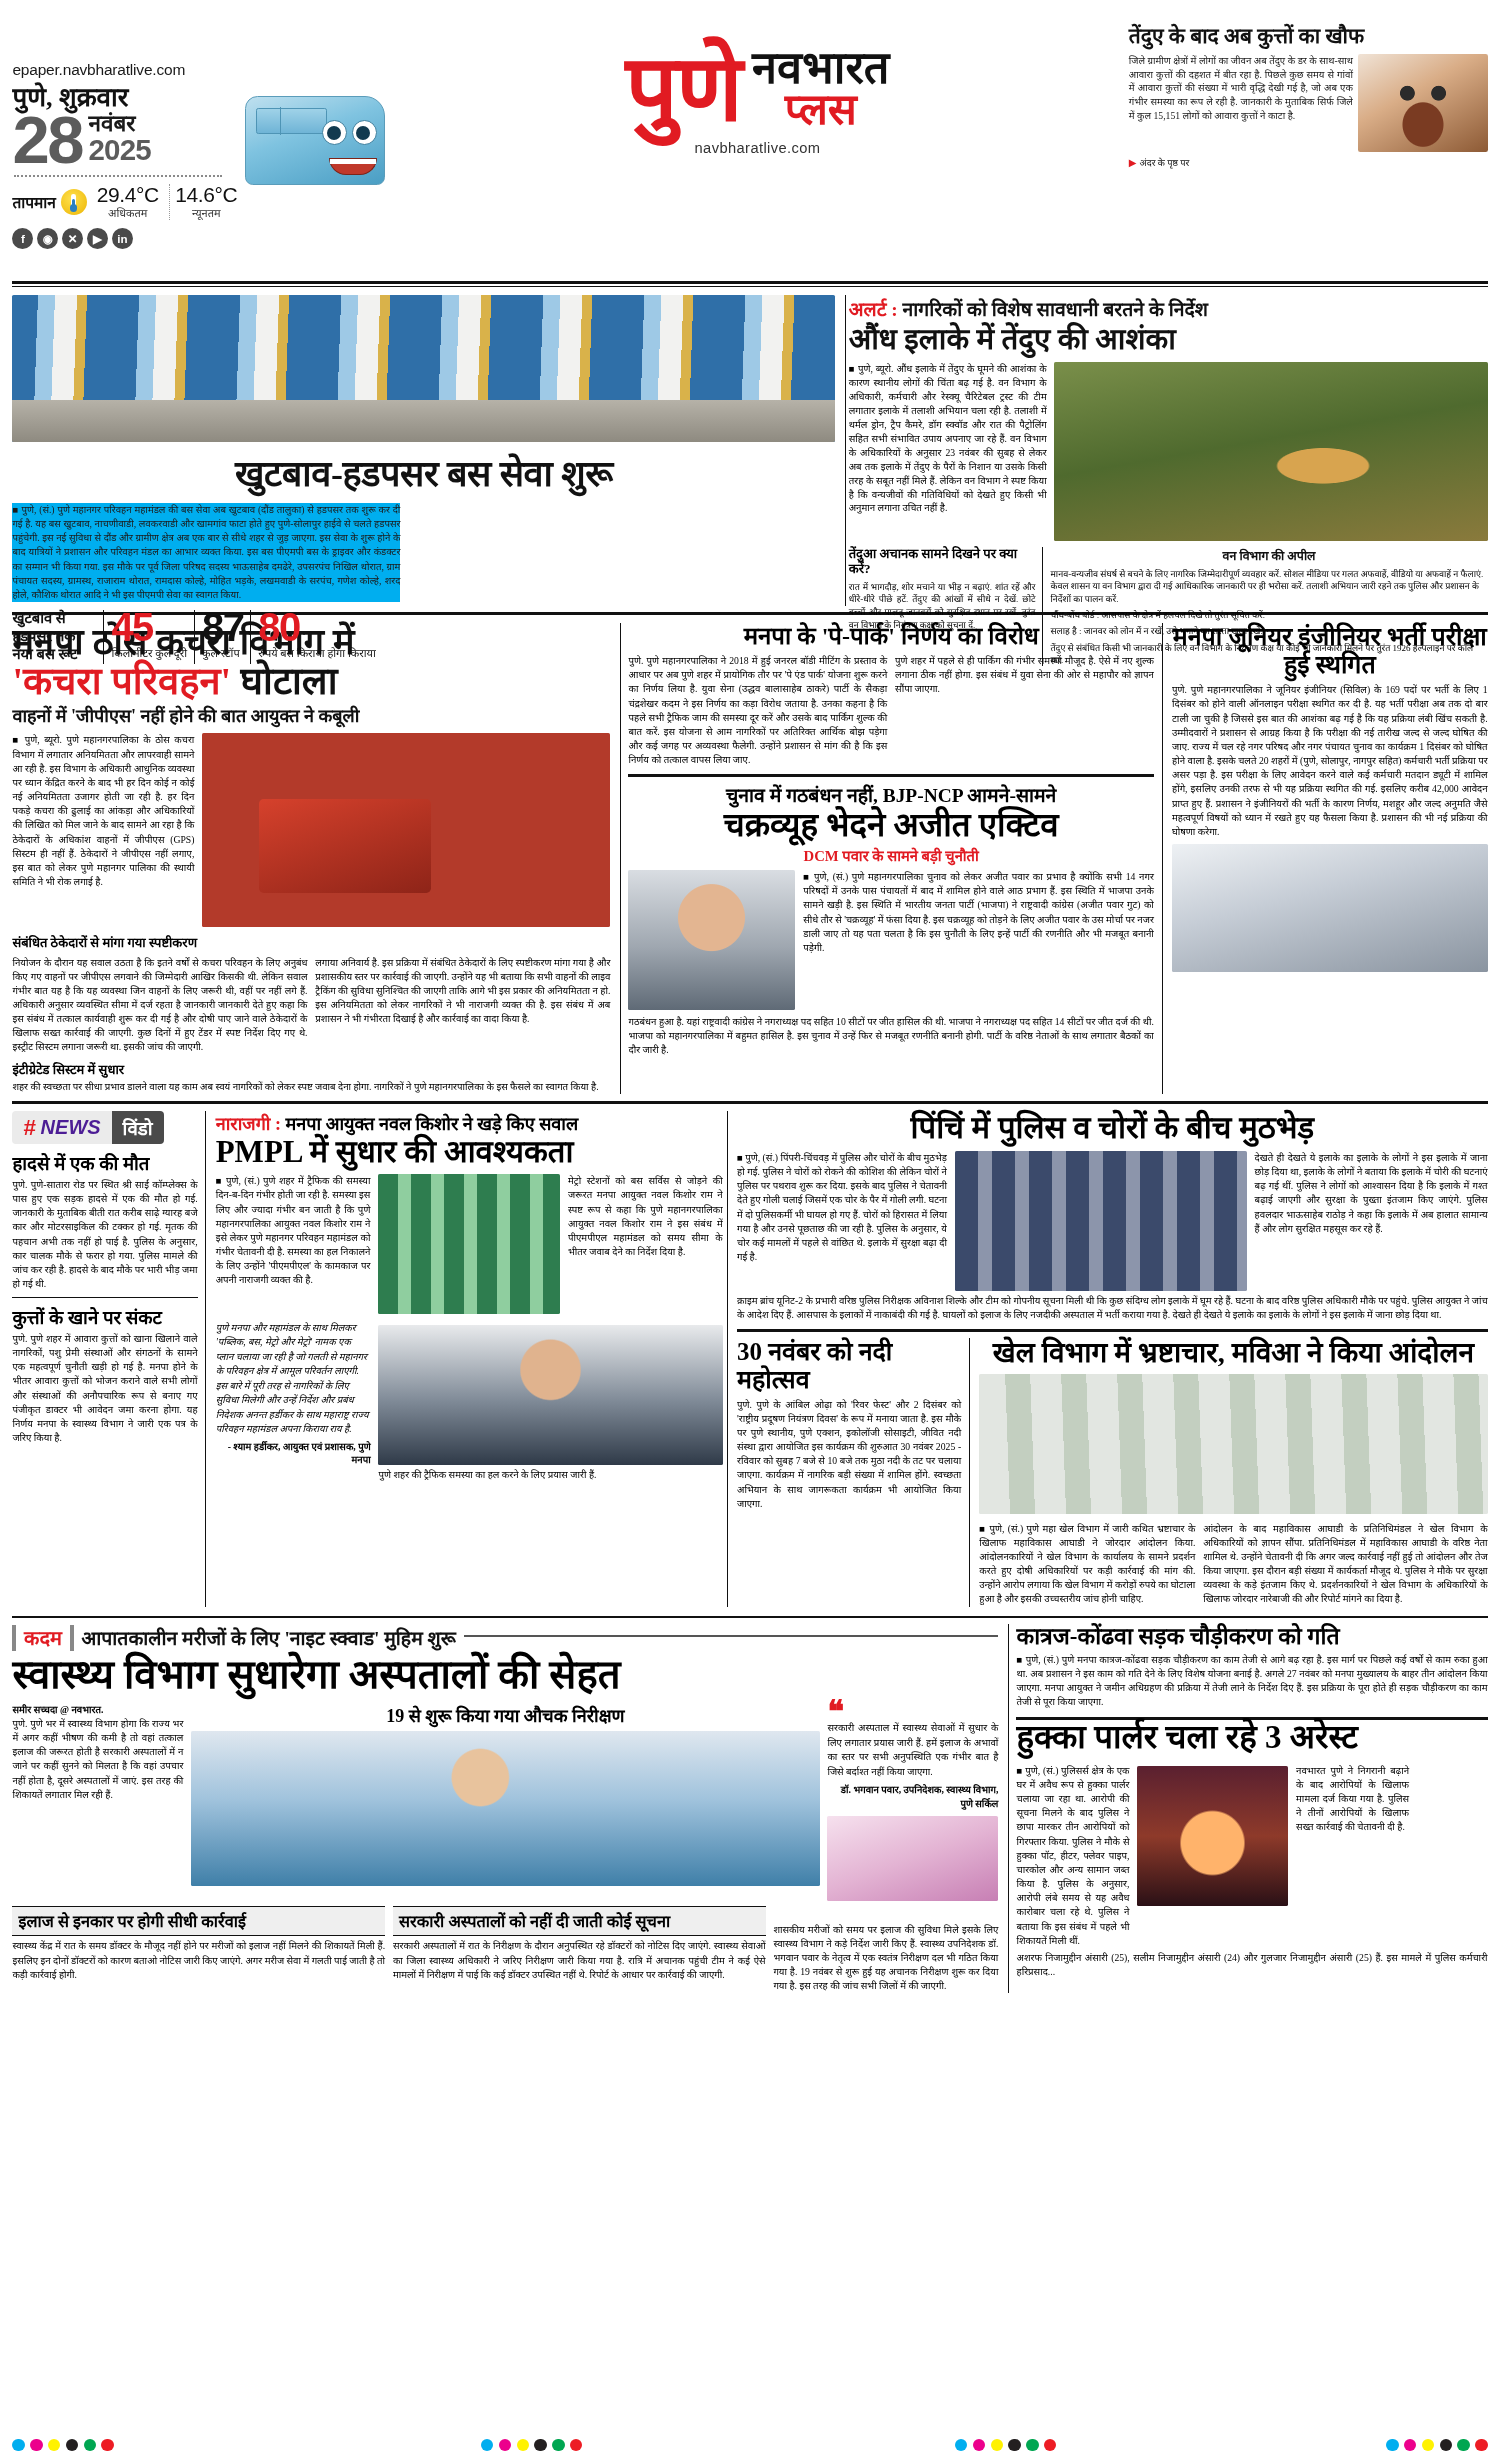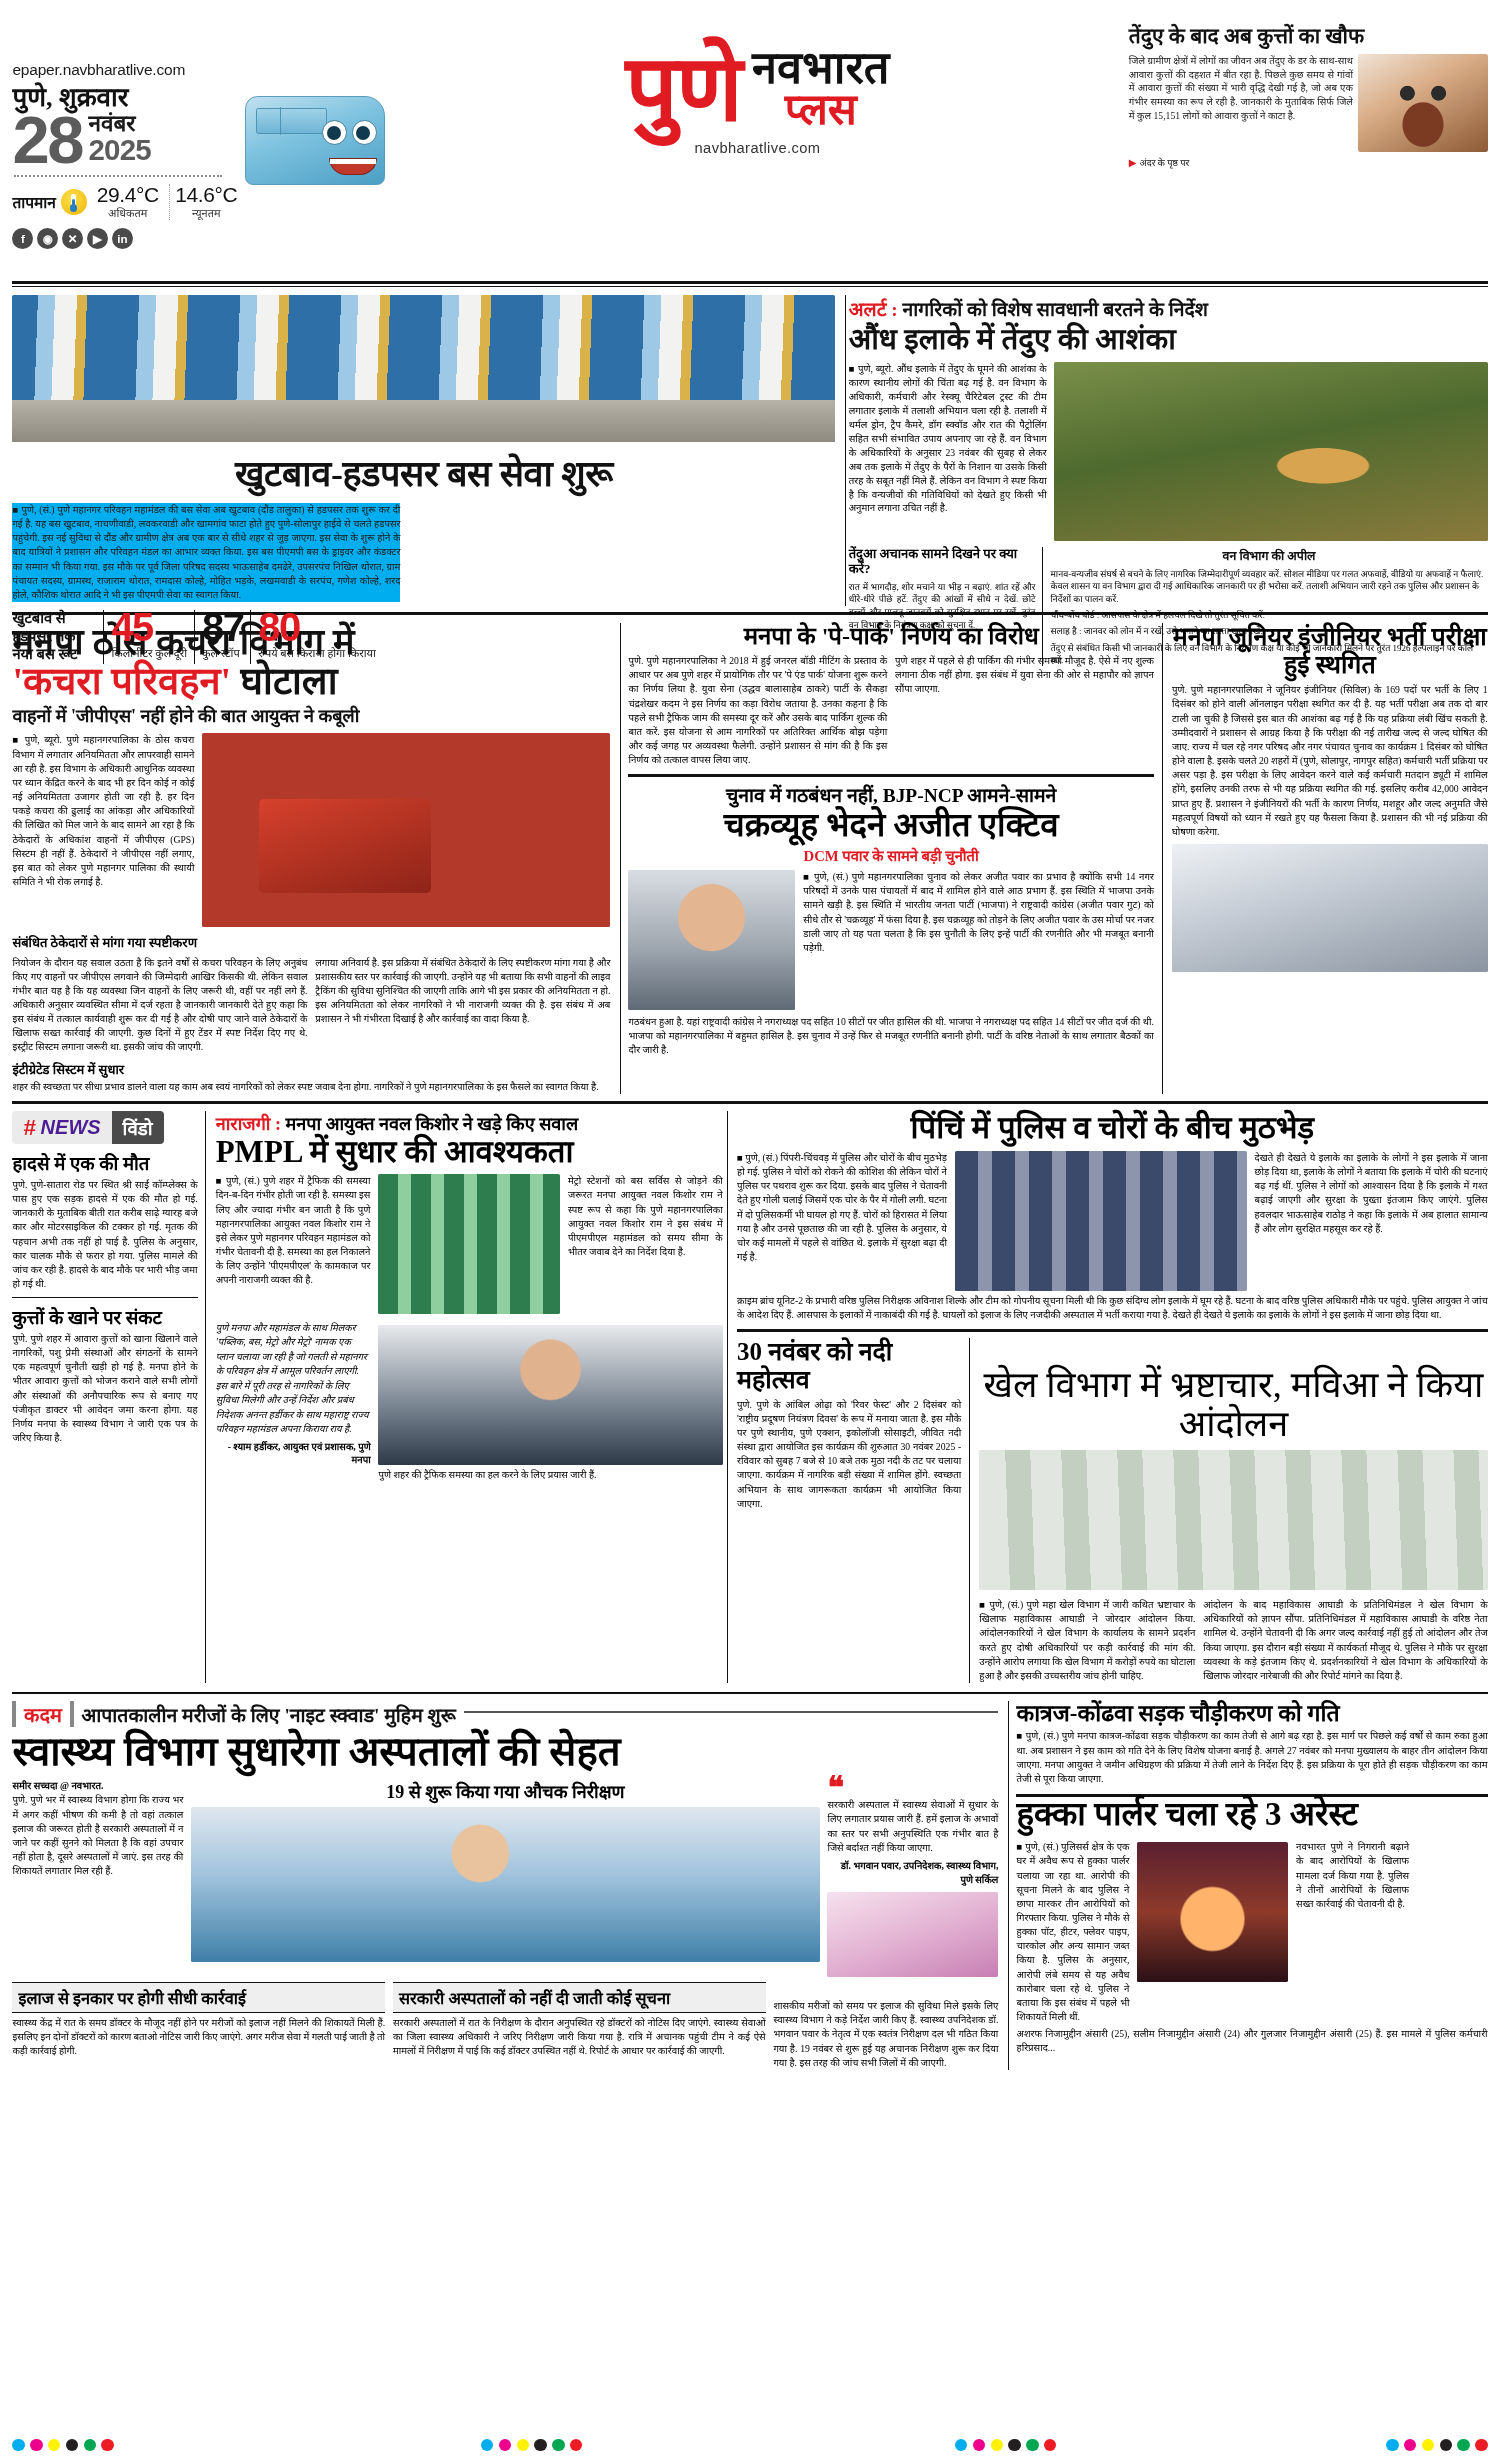--- a/index.html
+++ b/index.html
@@ -311,21 +311,21 @@
   .enc-txt { width: 210px; font-size: 9.7px; line-height: 1.46; text-align: justify; }
   .police-photo {
     flex: 1; height: 140px; border-radius: 1.6px;
     background:
       repeating-linear-gradient(90deg, #3b4a6b 0 23px, #8c95ab 23px 37px),
       linear-gradient(180deg,#b9c3d4,#39445d);
   }
   .riv-head { font-size: 25px; font-weight: bold; line-height: 1.12; }
   .riv-body { font-size: 9.7px; line-height: 1.46; text-align: justify; margin-top: 3.9px; }
 
-  .sport-head { font-size: 36px; font-weight: normal; line-height: 1.1; text-align:center;margin-top:28px; }
+  .sport-head { font-size: 28px; font-weight: bold; line-height: 1.1; text-align:center; }
   .protest-photo {
     width: 100%; height: 140px; margin-top: 5.4px; border-radius: 1.6px;
     background:
       repeating-linear-gradient(88deg, #e2e6e1 0 31px, #c3cfc0 31px 56px),
       linear-gradient(180deg,#dde4da,#6f8f68);
   }
 
   
   .band4 { margin-top: 9.3px; border-top: 2.3px solid #111; padding-top: 6.2px; display: flex; gap: 9.3px; }
   .b4-left { width: 986px; }

